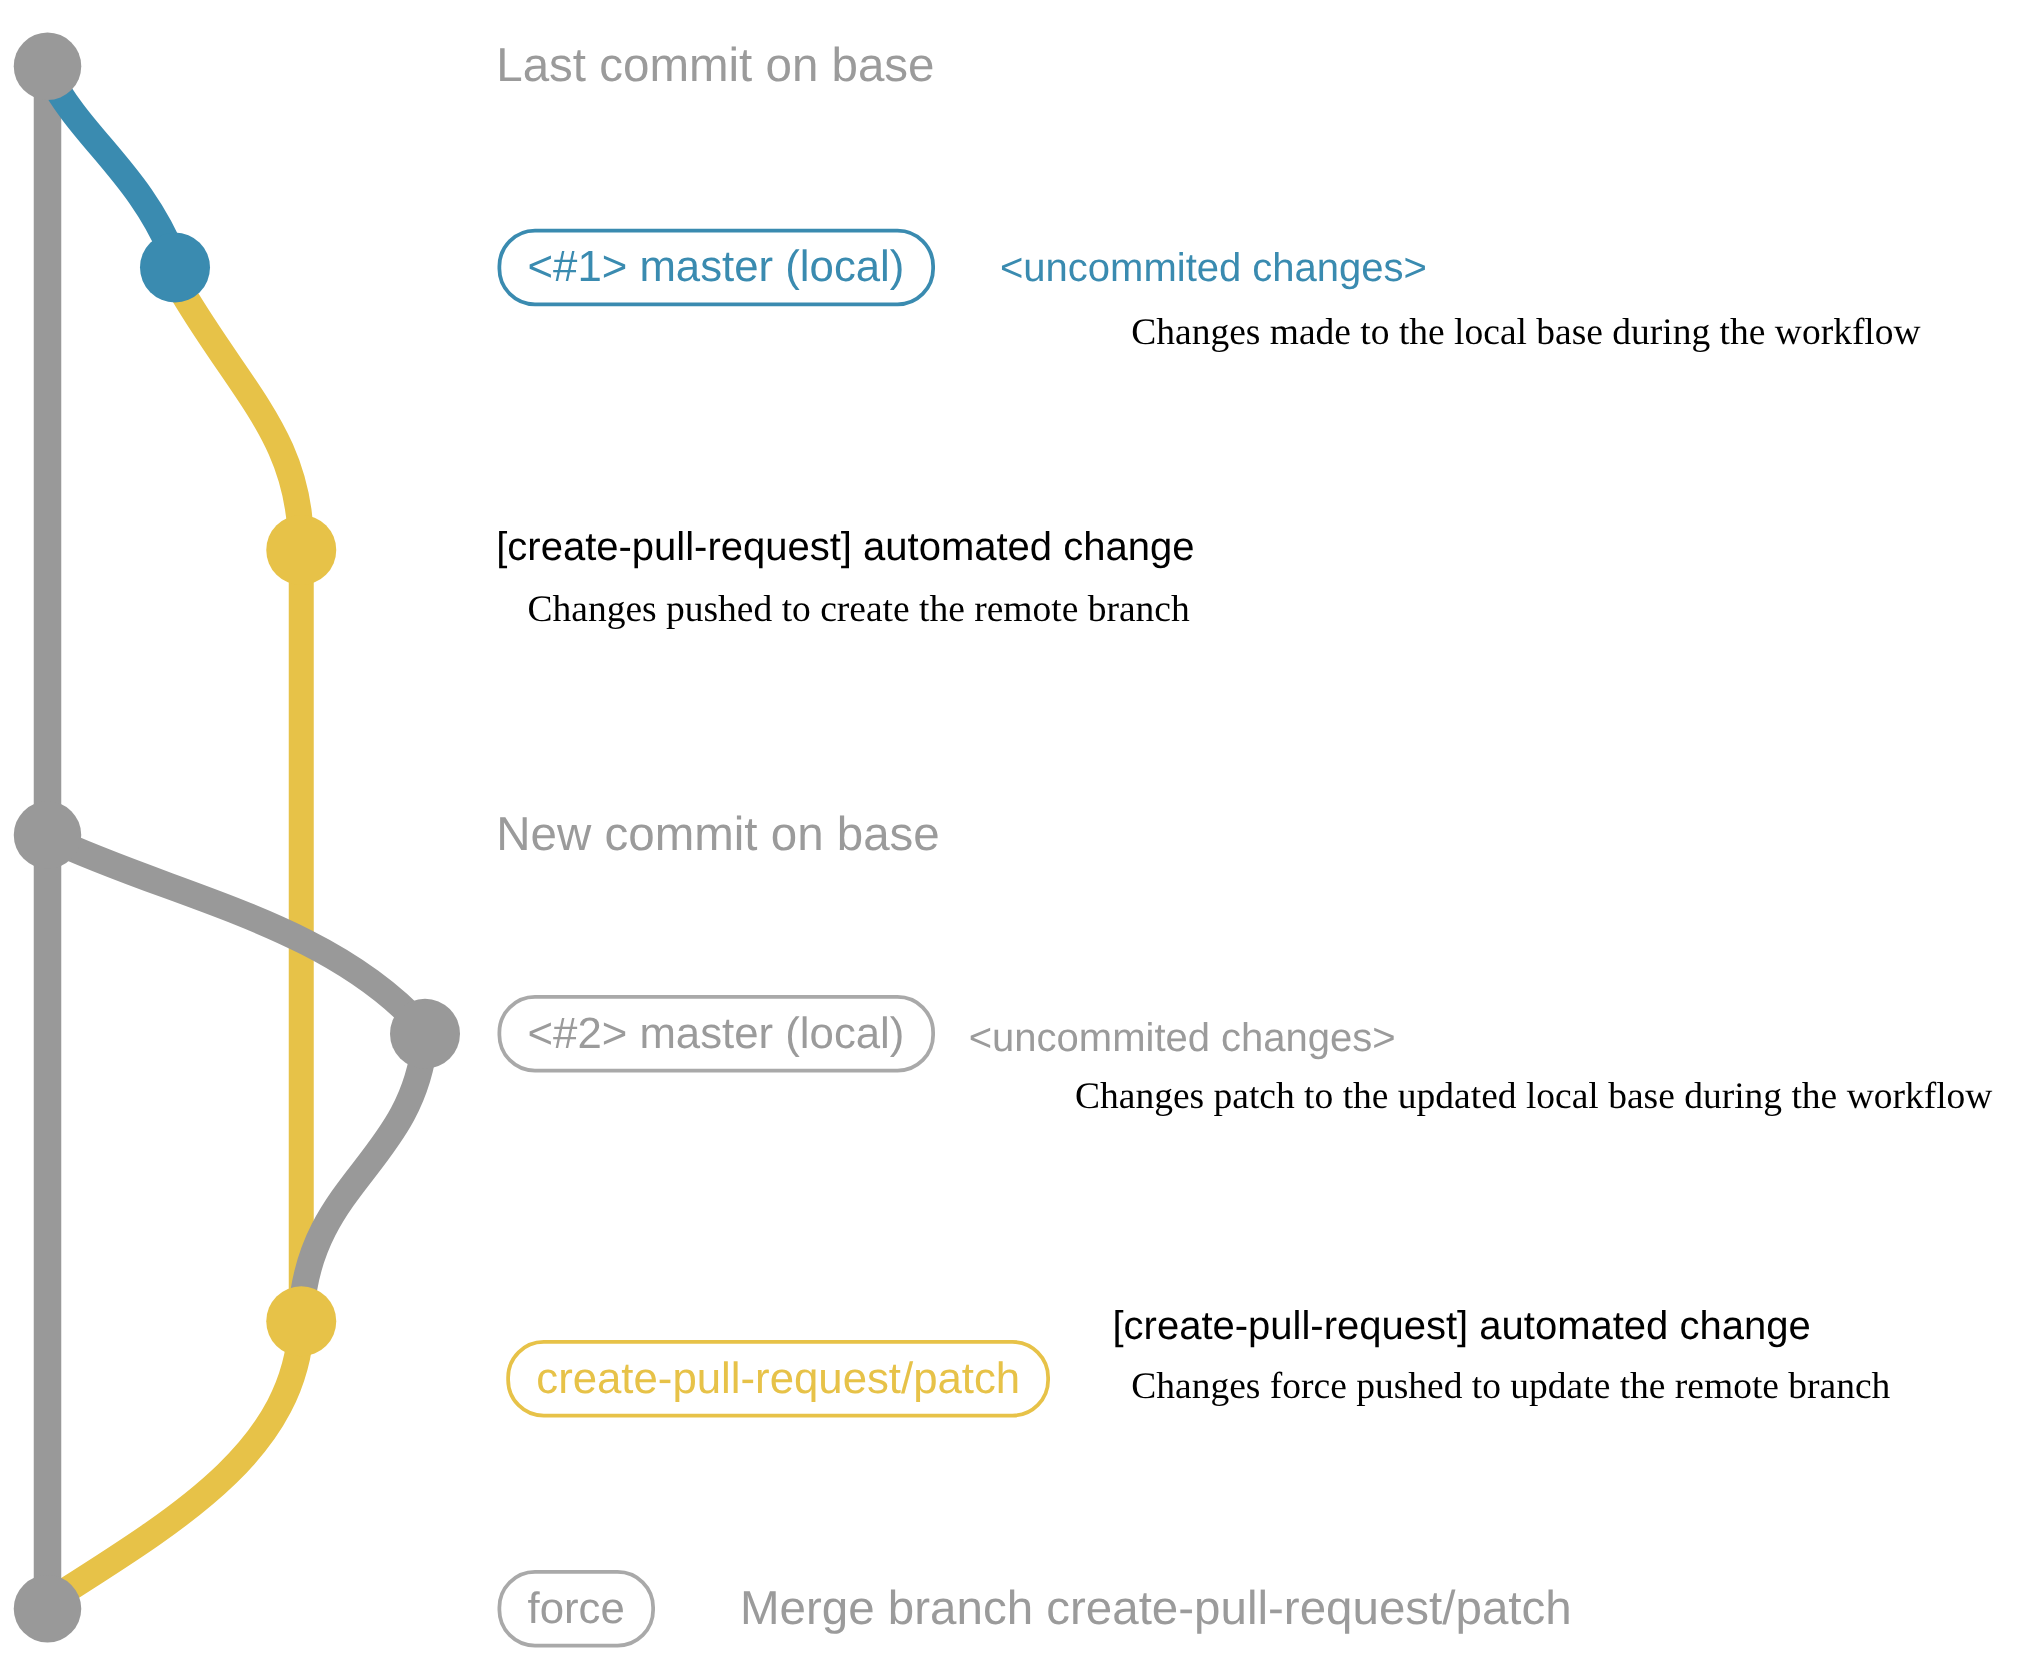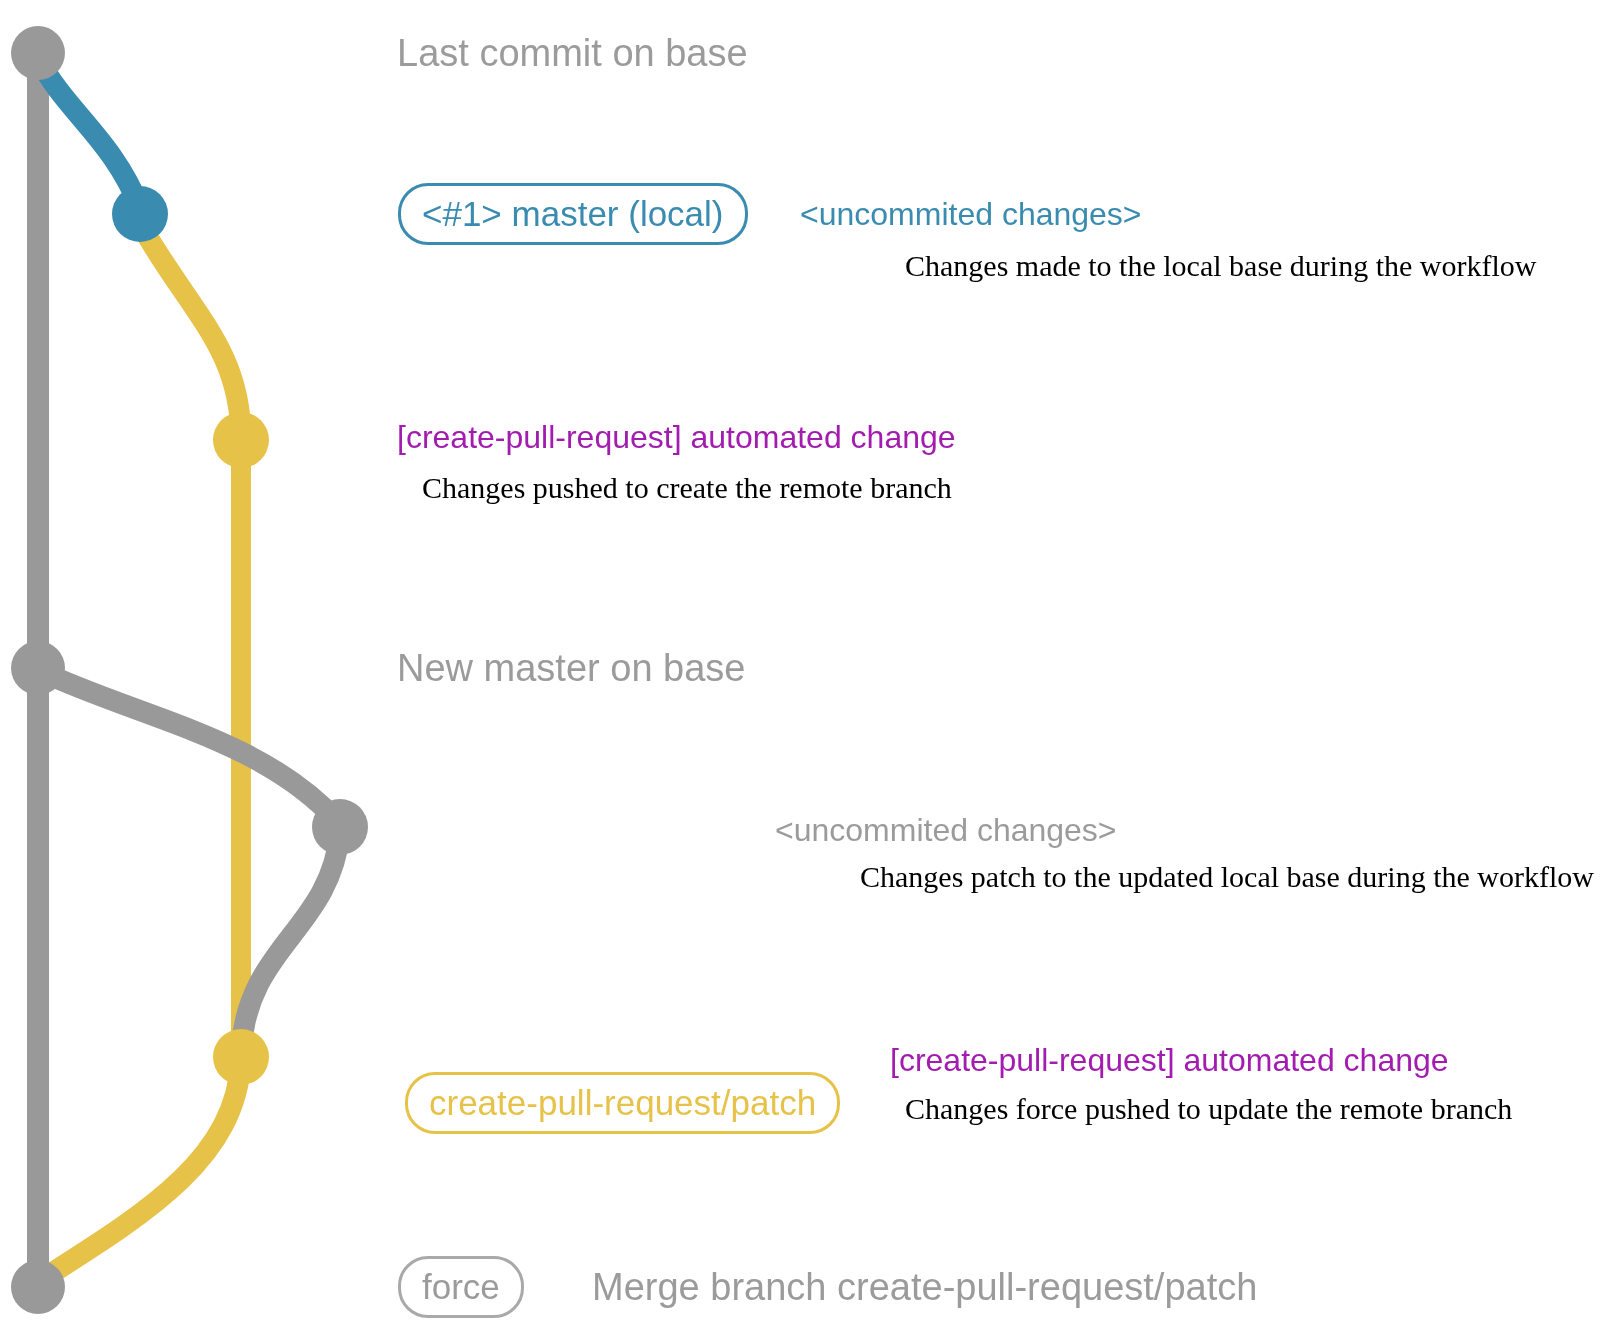--- a/index.html
+++ b/index.html
@@ -17,21 +17,21 @@
     background:#ffffff;
   }
   .badge.blue   { color:#3a8bb0; border-color:#3a8bb0; }
   .badge.gray   { color:#9b9b9b; border-color:#a9a9a9; }
   .badge.yellow { color:#e7c248; border-color:#e7c248; }
   .note {
     position:absolute; font-size:32px; line-height:44px; white-space:nowrap;
   }
   .note.blue   { color:#3a8bb0; }
   .note.gray   { color:#9b9b9b; }
-  .note.yellow { color:#a21caf; }
+  .note.yellow { color:#000000; }
   .desc {
     position:absolute; font-family:"Liberation Serif", serif; font-size:30px;
     line-height:38px; color:#000000; white-space:nowrap;
   }
 </style>
 </head>
 <body>
 
 <div class="canvas">
 
@@ -59,22 +59,23 @@
 
   <div class="hdr" style="left:397px; top:30px;">Last commit on base</div>
 
   <div class="badge blue" style="left:398px; top:183px;">&lt;#1&gt; master (local)</div>
   <div class="note blue" style="left:800px; top:192px;">&lt;uncommited changes&gt;</div>
   <div class="desc" style="left:860px; top:247px;margin-left:45px;">Changes made to the local base during the workflow</div>
 
   <div class="note yellow" style="left:397px; top:415px;">[create-pull-request] automated change</div>
   <div class="desc" style="left:422px; top:469px;">Changes pushed to create the remote branch</div>
 
-  <div class="hdr" style="left:397px; top:645px;">New master on base</div>
+  <div class="hdr" style="left:397px; top:645px;">New commit on base</div>
 
+  <div class="badge gray" style="left:398px; top:796px;">&lt;#2&gt; master (local)</div>
   <div class="note gray" style="left:775px; top:808px;">&lt;uncommited changes&gt;</div>
   <div class="desc" style="left:860px; top:858px;">Changes patch to the updated local base during the workflow</div>
 
   <div class="badge yellow" style="left:405px; top:1072px;">create-pull-request/patch</div>
   <div class="note yellow" style="left:890px; top:1038px;">[create-pull-request] automated change</div>
   <div class="desc" style="left:905px; top:1090px;">Changes force pushed to update the remote branch</div>
 
   <div class="badge gray" style="left:398px; top:1256px;">force</div>
   <div class="hdr" style="left:592px; top:1264px;">Merge branch create-pull-request/patch</div>
 

